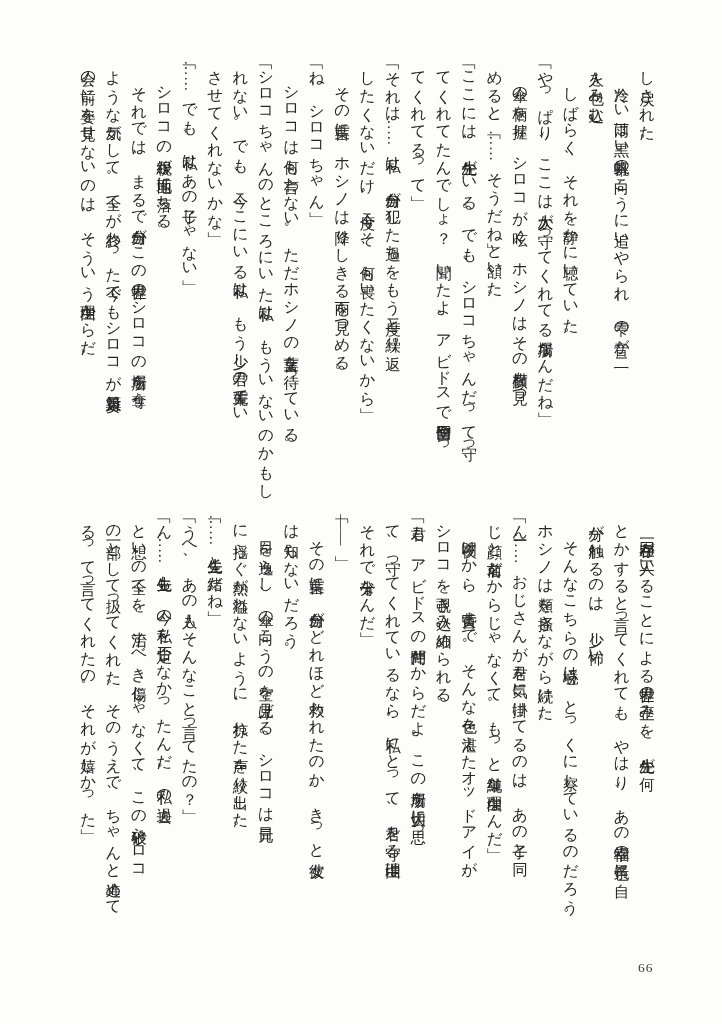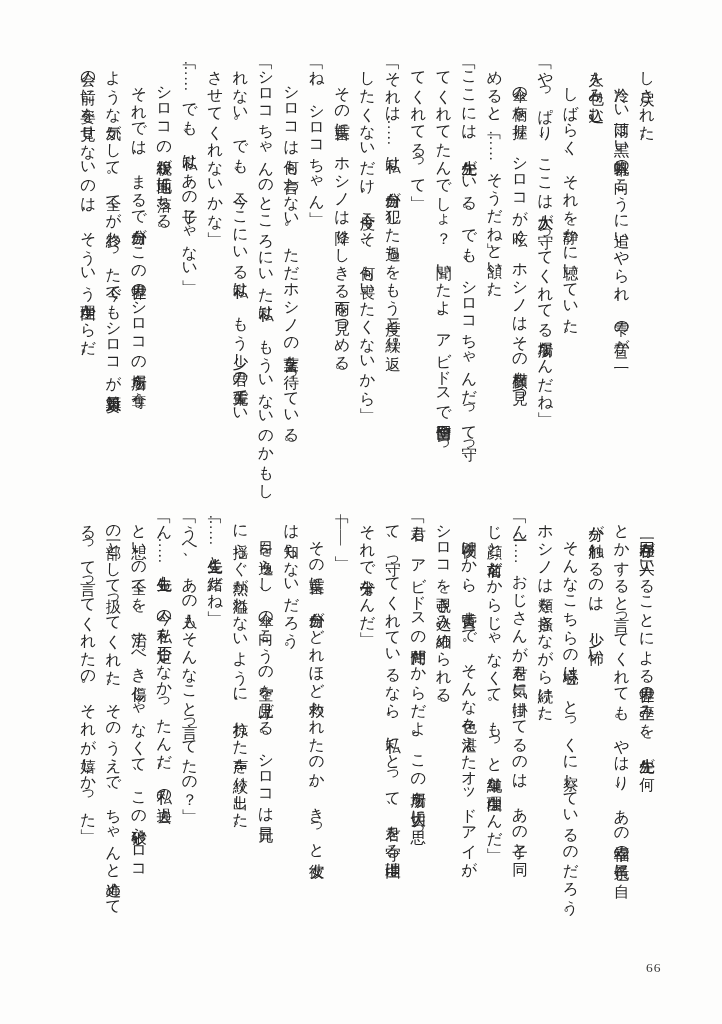--- a/index.html
+++ b/index.html
@@ -36,21 +36,20 @@
   .col {
     white-space: nowrap;
   }
   .page-number {
     position: absolute;
     left: 638px;
     top: 960px;
     font-size: 13.5px;
     letter-spacing: 1px;
     color: #3a3a3a;
-    margin-left: 8px;
   }
 </style>
 </head>
 <body>
 
 <div class="page">
   <div class="tier tier-upper">
       <div class="col">し戻された。</div>
       <div class="col">　冷たい雨は黒い帆幕の向こうに追いやられ、雫の音が二</div>
       <div class="col">人を包み込む。</div>

